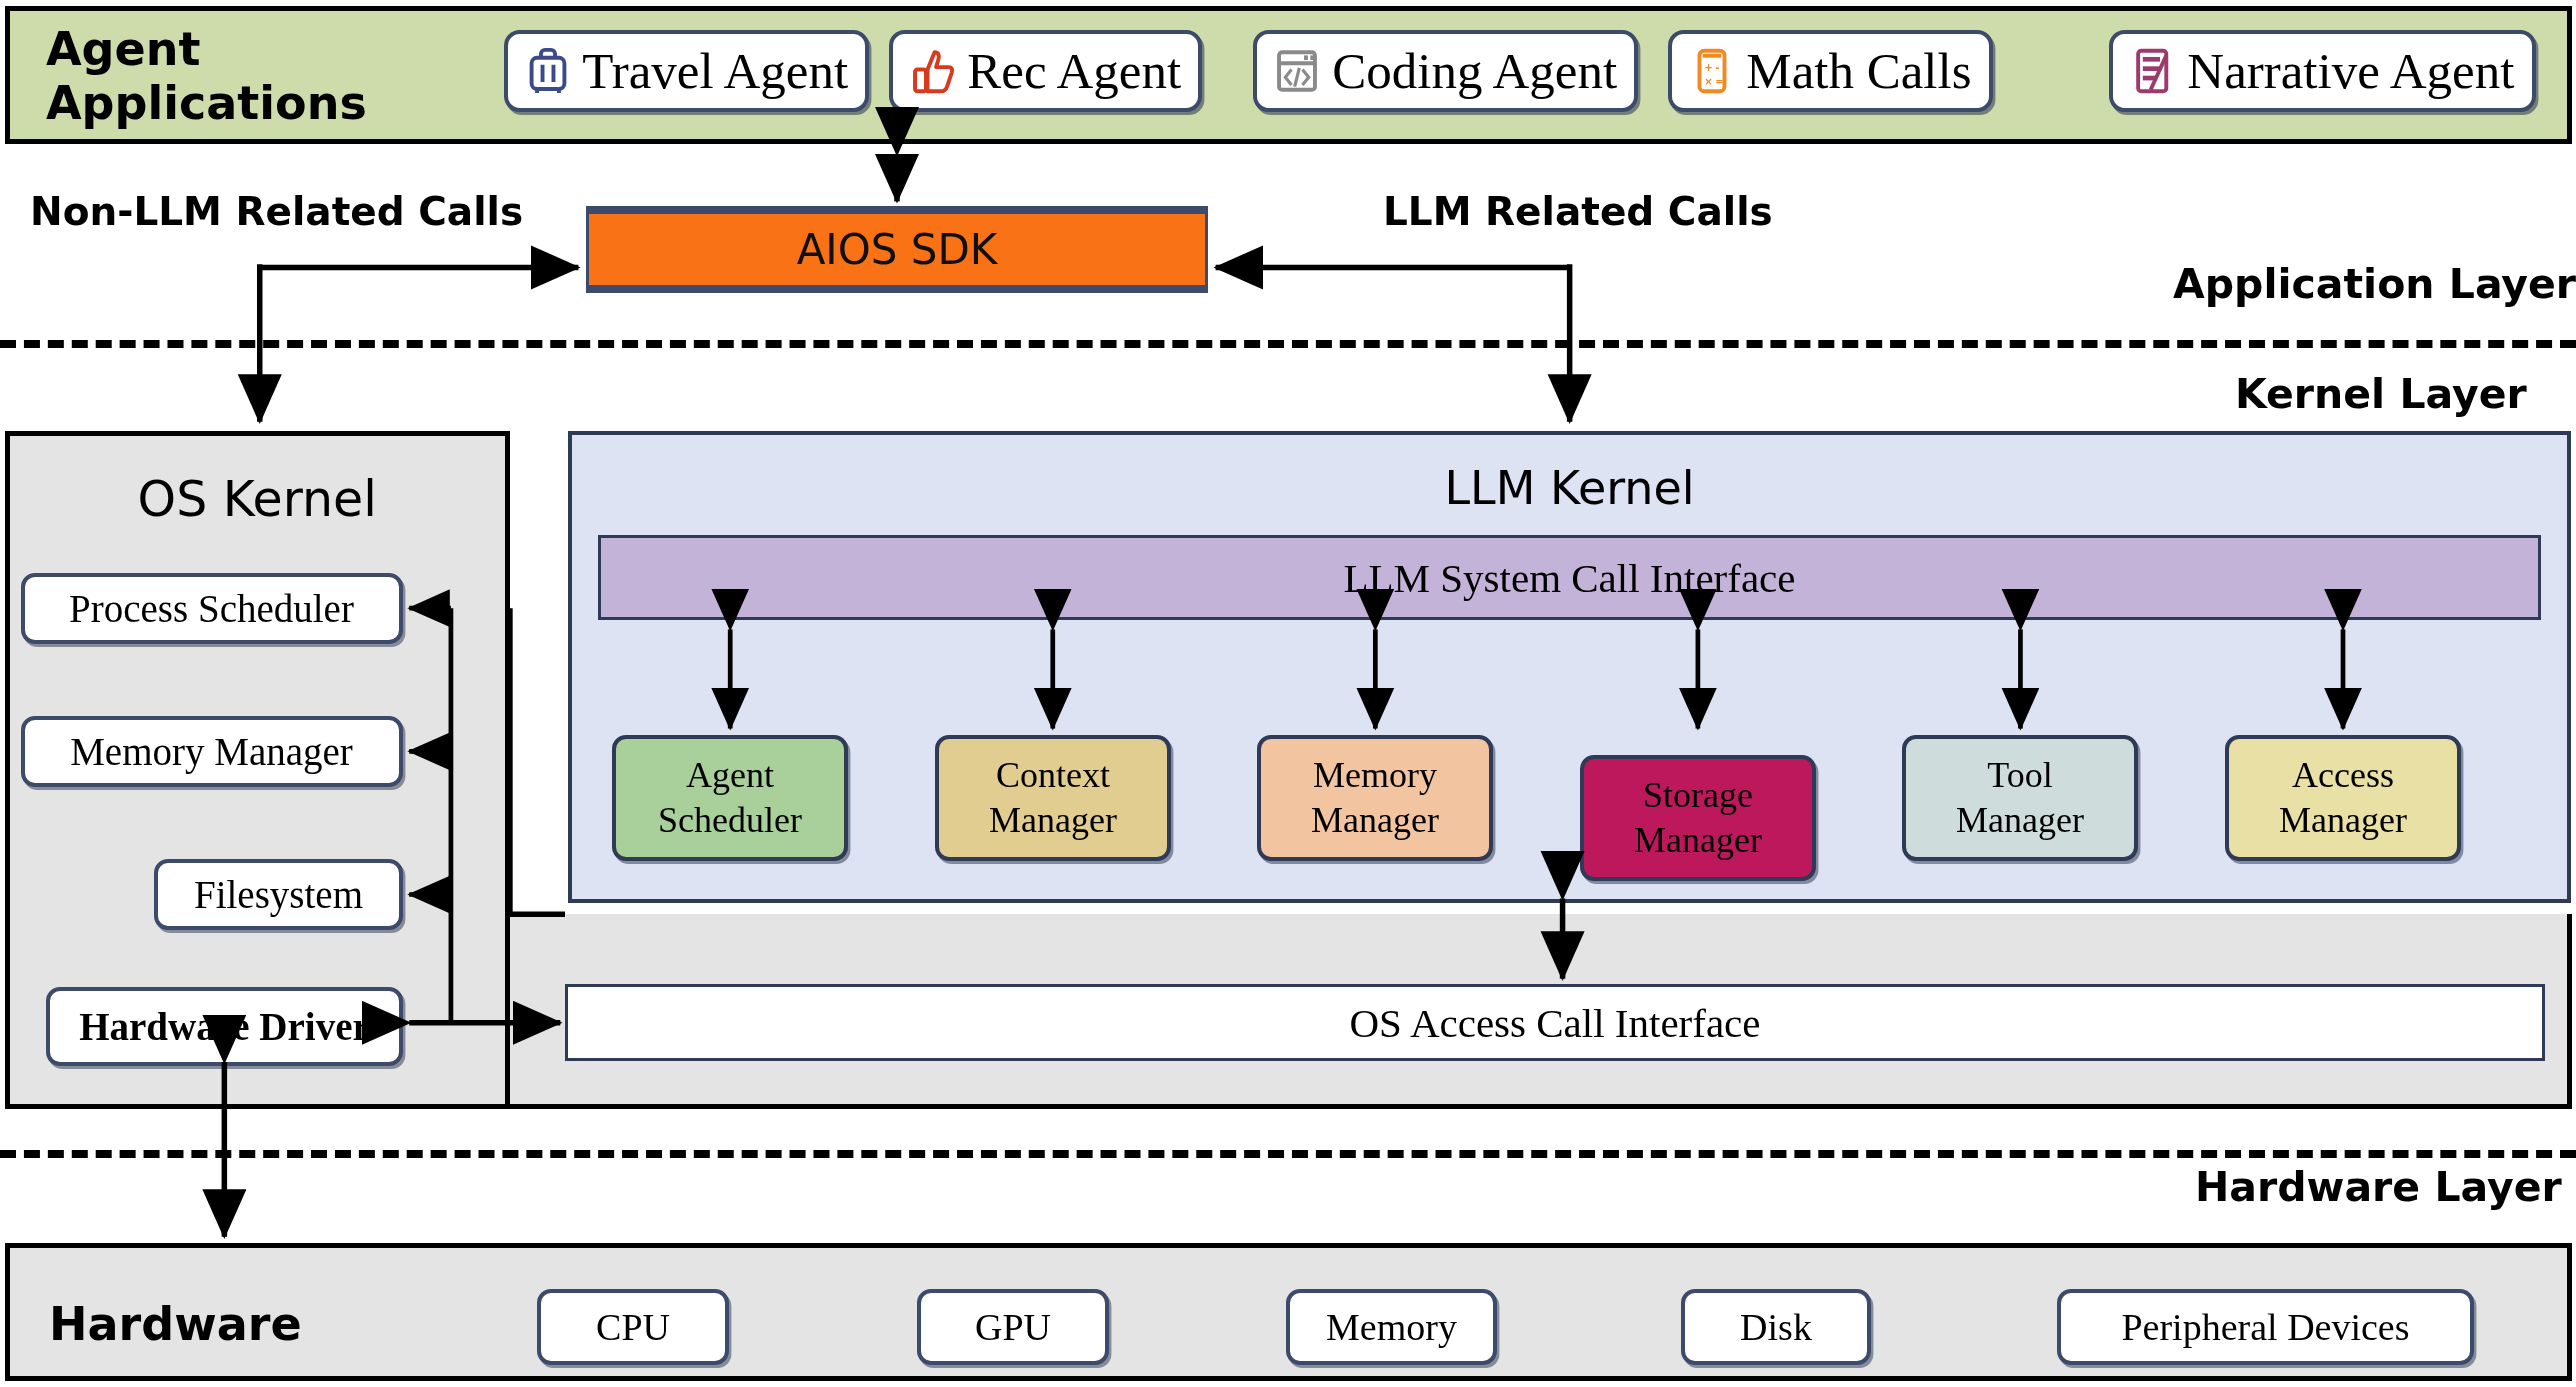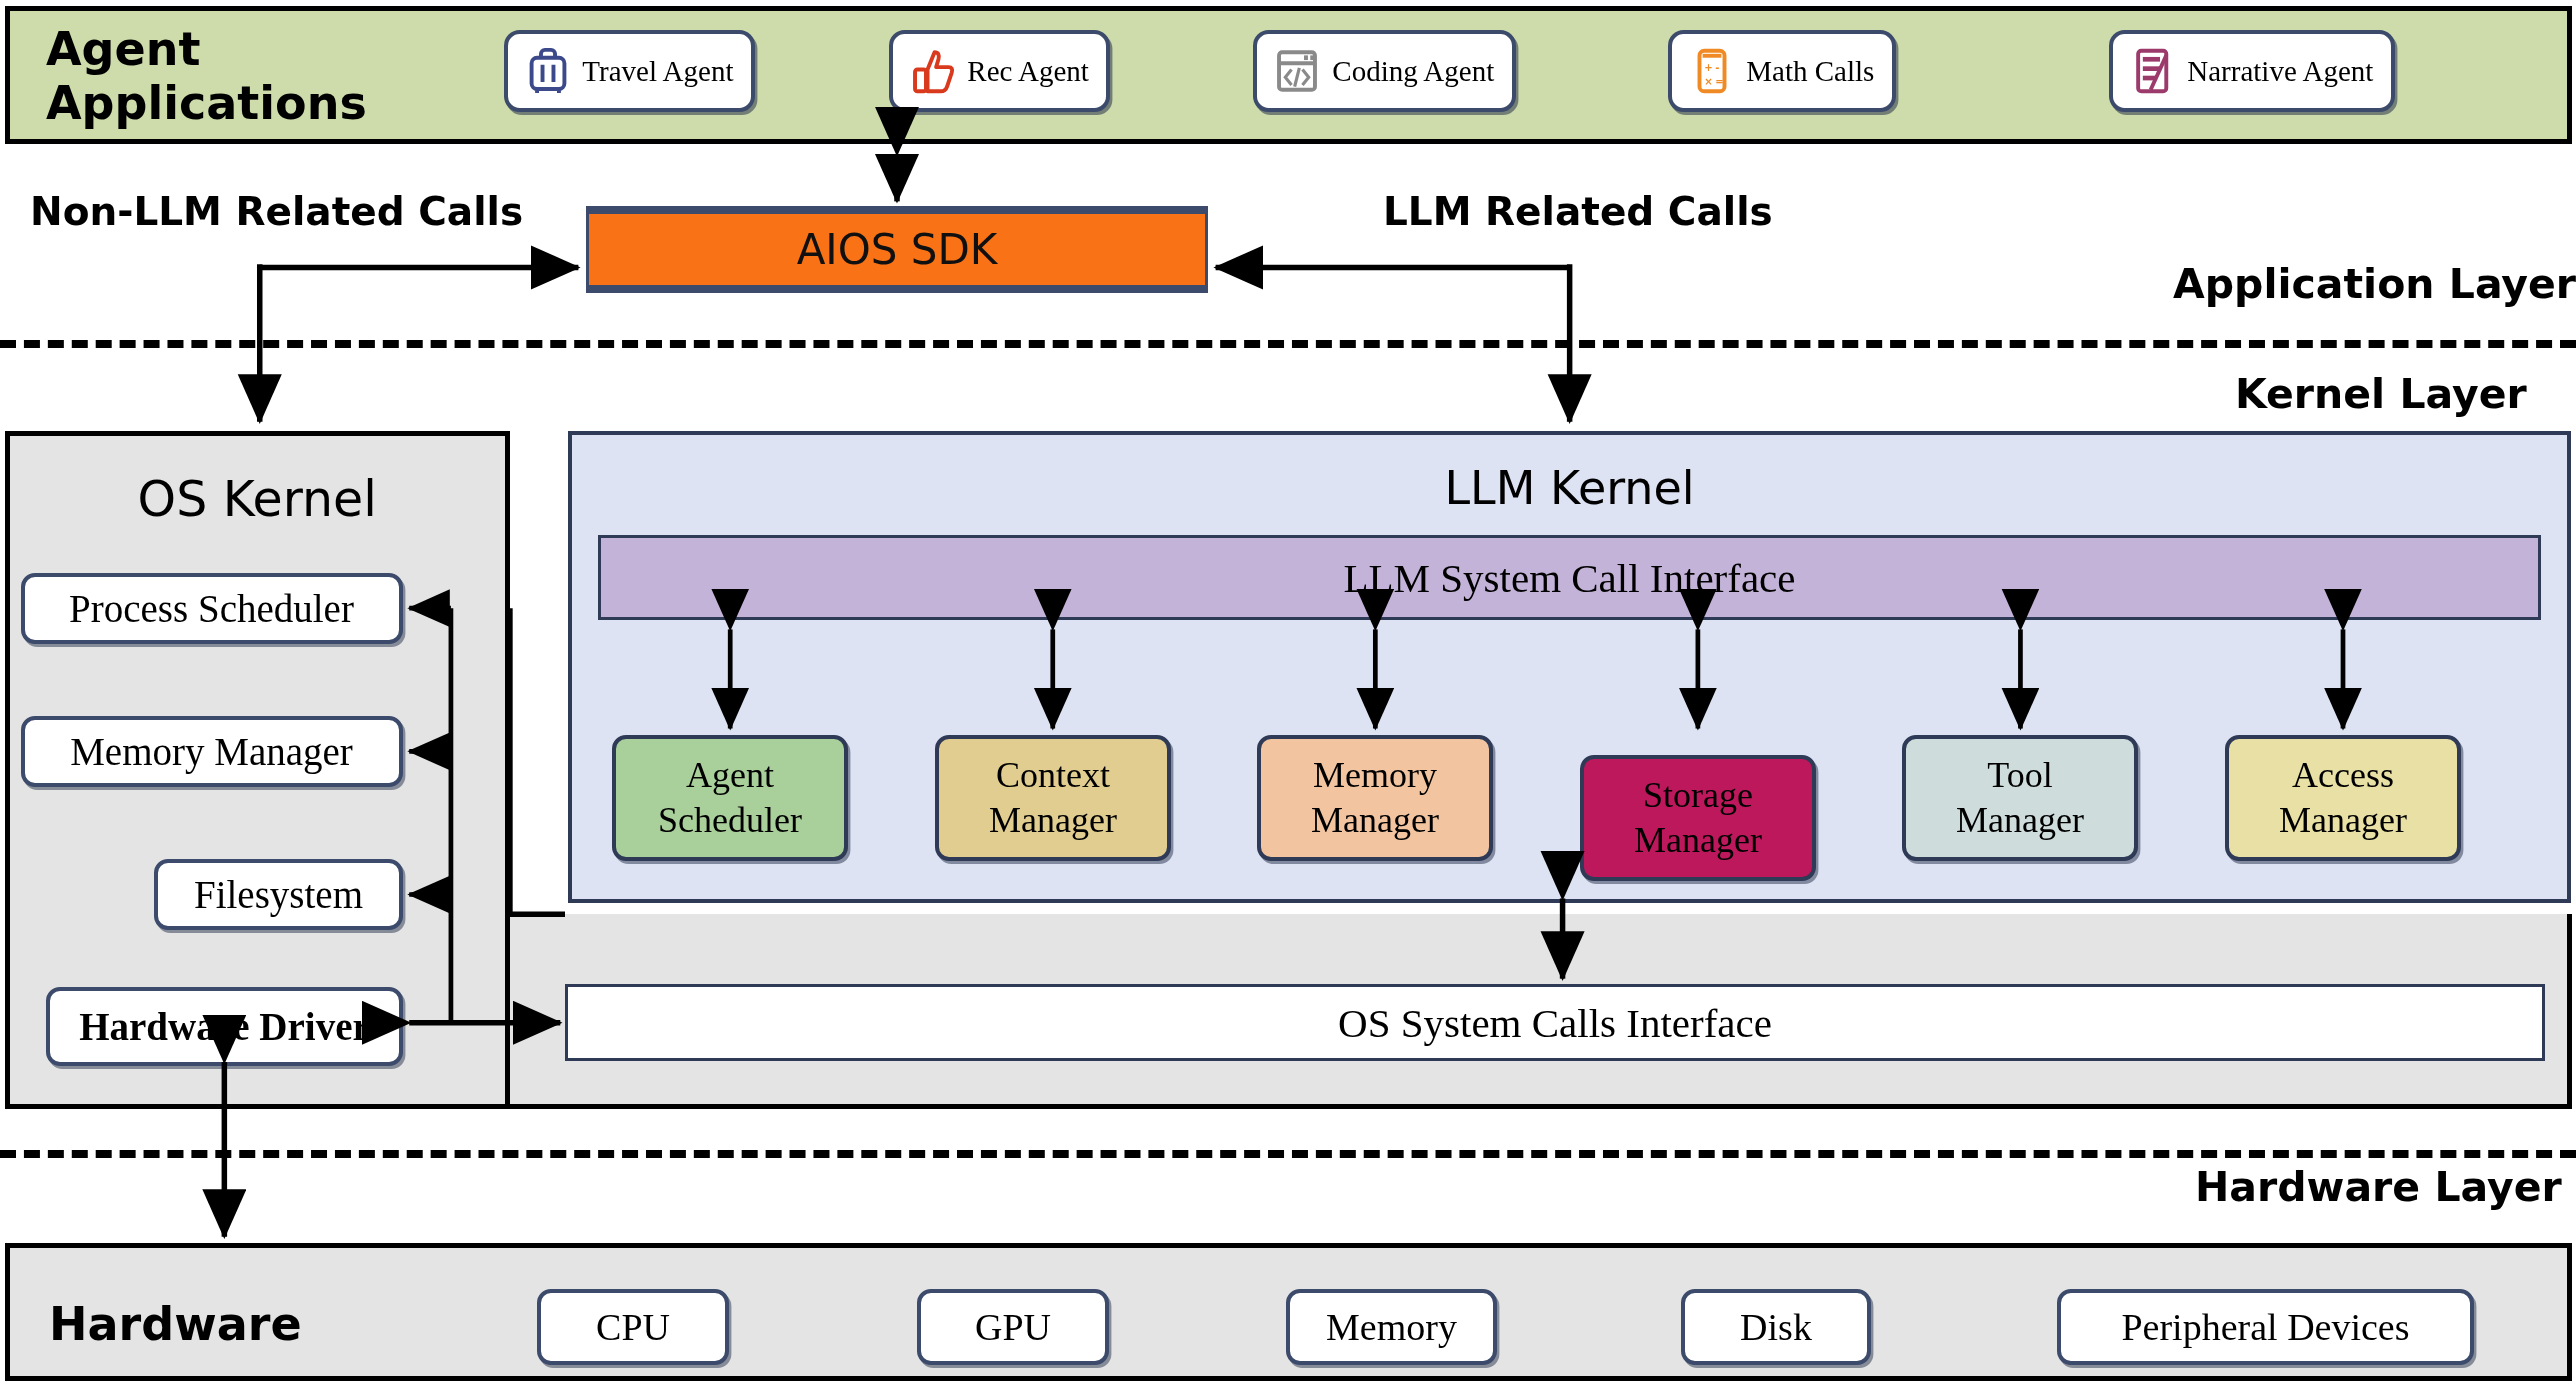--- a/index.html
+++ b/index.html
@@ -13,21 +13,21 @@
 
   
   #app-band{left:4.7px;top:6.3px;width:2567px;height:138px;background:#cddcaa;border:5.5px solid #000;}
   #app-band-title{left:46px;top:38px;width:472px;height:76px;
       font-family:"DejaVu Sans", sans-serif;font-weight:700;font-size:46px;color:#000;
       display:flex;align-items:center;}
 
   .agent-chip{background:#ffffff;border:4.7px solid #3c4a6b;border-radius:15.7px;
       box-shadow:2.4px 3.1px 0 rgba(40,50,75,.55);
       display:flex;align-items:center;gap:11px;padding:0 17.3px;height:82px;}
-  .agent-chip .lbl{font-family:"Liberation Serif", serif;font-size:29px;color:#000;white-space:nowrap;}
+  .agent-chip .lbl{font-family:"Liberation Serif", serif;font-size:51px;color:#000;white-space:nowrap;}
   .agent-ico{width:46px;height:50px;flex:0 0 auto;}
 
   
   #aios{left:586px;top:206px;width:622px;height:87px;background:#f97316;
         border:3.9px solid #3c4a6b;border-top-width:8.7px;border-bottom-width:8.7px;}
   #aios .t{font-family:"DejaVu Sans", sans-serif;font-size:42px;color:#101010;}
 
   .callout{font-family:"DejaVu Sans", sans-serif;font-weight:700;font-size:39px;color:#000;white-space:nowrap;}
 
   .layer-lbl{font-family:"DejaVu Sans", sans-serif;font-weight:700;font-size:41px;color:#000;white-space:nowrap;}
@@ -210,21 +210,21 @@
   <div class="abs mgr" style="left:1902px;background:#cfdcdc;">
     <span>Tool</span>
     <span>Manager</span>
   </div>
   <div class="abs mgr" style="left:2225px;background:#e8e0a4;">
     <span>Access</span>
     <span>Manager</span>
   </div>
 
   <div class="abs ctr" id="os-syscall">
-    <span>OS System Calls Interface</span>
+    <span>OS Access Call Interface</span>
   </div>
 
   <div class="abs" id="hw-band"></div>
   <div class="abs" id="hw-title">Hardware</div>
 
   <div class="abs hwchip ctr" style="left:537px;width:192px;">
     <span>CPU</span>
     </div>
   <div class="abs hwchip ctr" style="left:917px;width:192px;">
     <span>GPU</span>

